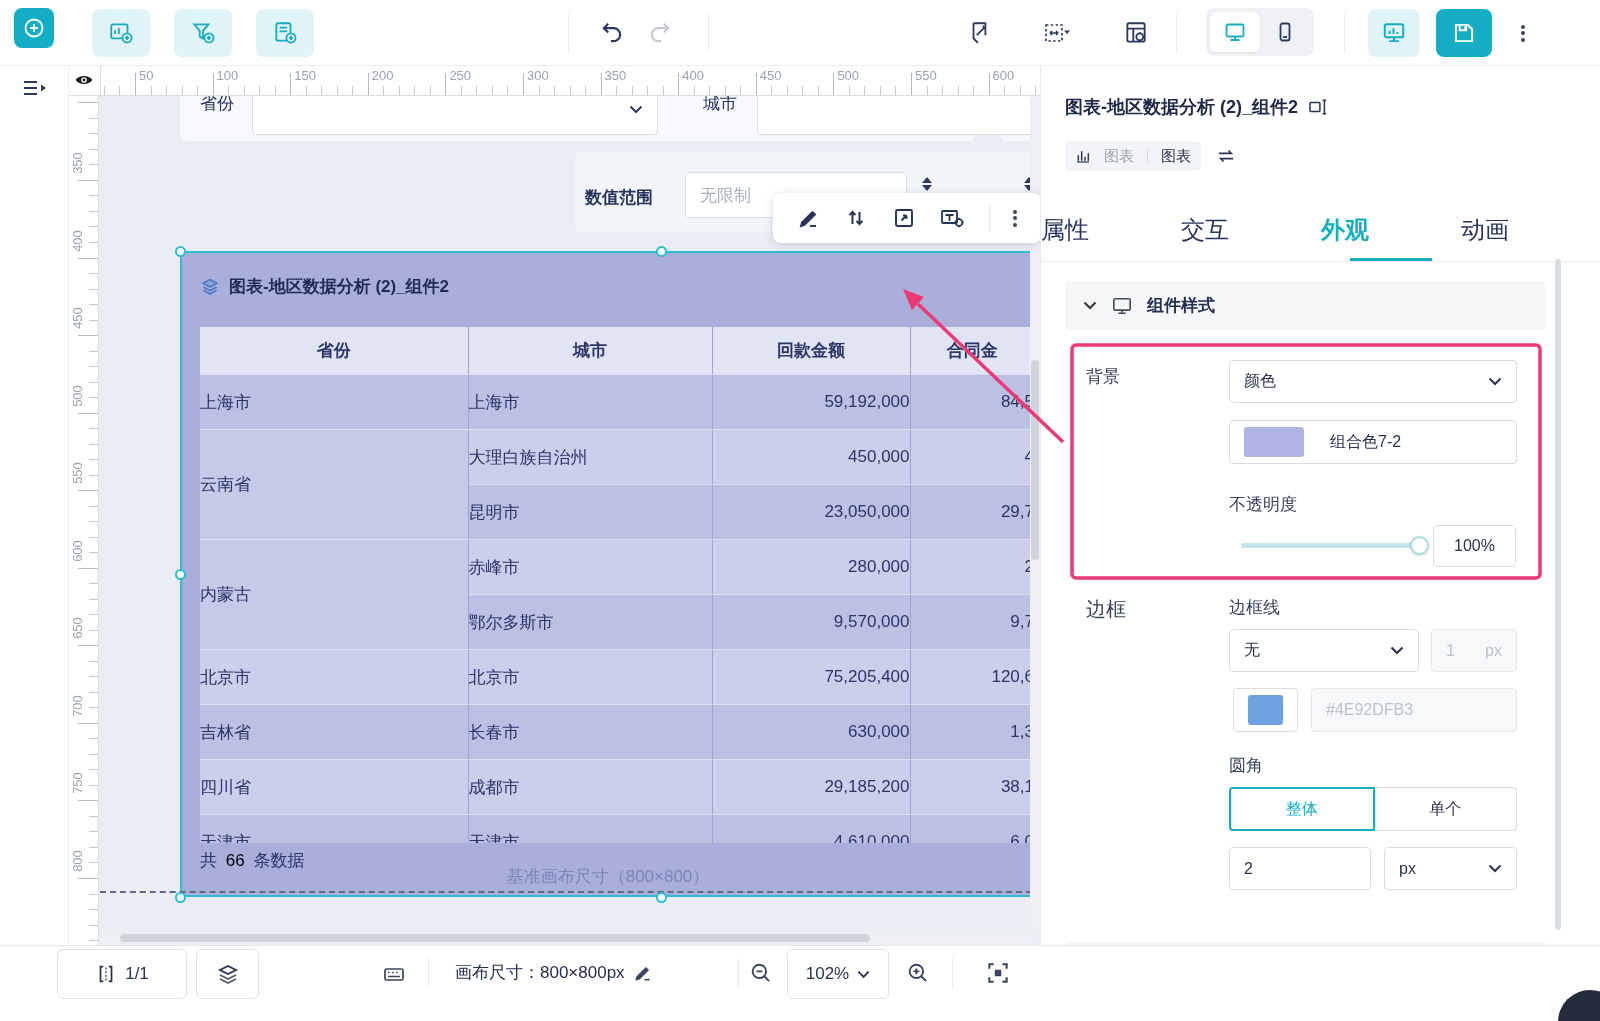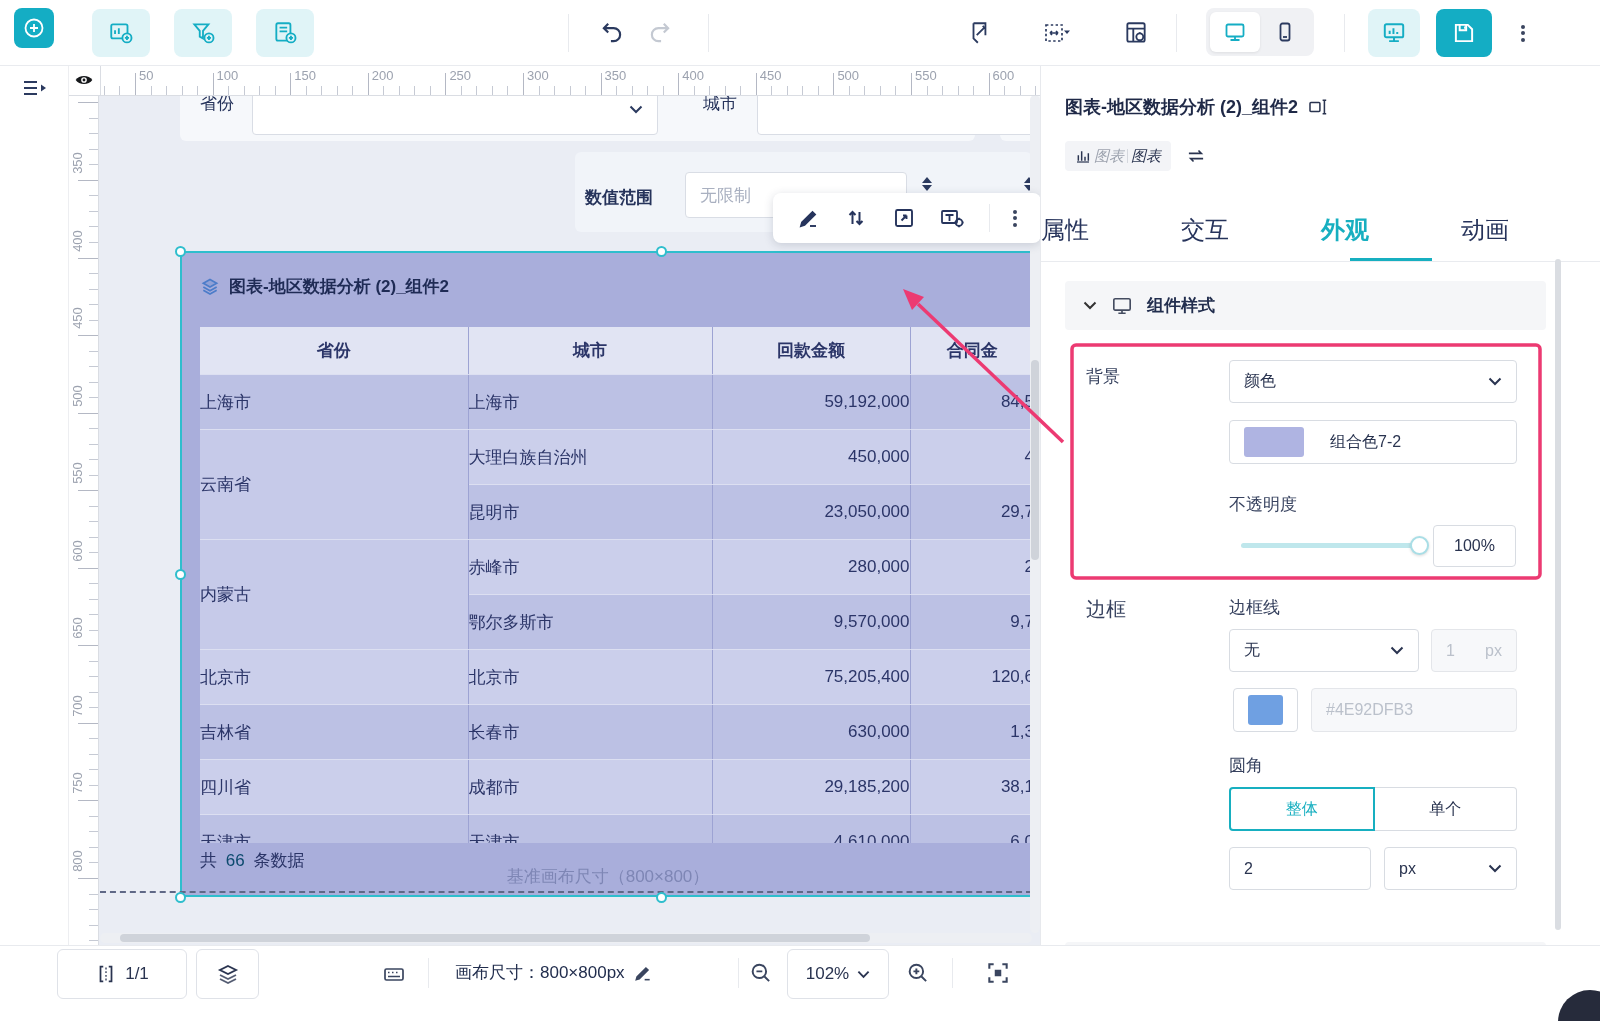--- a/index.html
+++ b/index.html
@@ -47,21 +47,21 @@
   .ftoolbar{left:773px;top:193px;width:268px;height:50px;background:#fff;border-radius:8px;box-shadow:0 2px 10px rgba(40,50,80,.18);z-index:12;display:flex;align-items:center;justify-content:space-evenly;color:#26345C;}
   .scroll-track{background:#EDEFF3;border-radius:5px;}
   .scroll-thumb{background:#CFD3DA;border-radius:5px;}
   
   .bottombar{left:0;top:945px;width:1600px;height:76px;background:#fff;border-top:1px solid #E8EAEE;z-index:25;}
   .bb-btn{background:#fff;border:1.5px solid #DFE2E8;border-radius:6px;display:flex;align-items:center;justify-content:center;gap:8px;color:#2A3450;font-size:17px;}
   .bb-div{width:1px;height:30px;background:#E8EAEE;}
   
   .panel{left:1040px;top:65px;width:560px;height:956px;background:#fff;border-left:1px solid #E7E9ED;z-index:18;}
   .p-title{font-size:18px;font-weight:bold;color:#1F2947;}
-  .chip{background:#F3F4F7;border-radius:4px;height:30px;display:inline-flex;align-items:center;padding:0 10px;gap:3px;font-size:15px;font-style:italic;}
+  .chip{background:#F3F4F7;border-radius:4px;height:30px;display:inline-flex;align-items:center;padding:0 10px;gap:13px;font-size:15px;}
   .tabs{display:flex;border-bottom:1px solid #E9EBEF;}
   .tab{flex:1;text-align:left;font-size:24px;color:#26335B;padding:14px 0 15px;position:relative;cursor:pointer;}
   .tab.on{color:#17AFC0;font-weight:bold;}
   .tab.on:after{content:"";position:absolute;left:50%;transform:translateX(-50%);bottom:0;width:82px;height:3px;background:#17AFC0;}
   .band{background:#F5F6F8;border-radius:4px;height:49px;display:flex;align-items:center;gap:14px;padding:0 18px;font-size:17px;font-weight:bold;color:#222E4E;}
   .plabel{font-size:16px;color:#37425F;}
   .pselect{background:#fff;border:1.5px solid #D8DCE2;border-radius:4px;display:flex;align-items:center;justify-content:space-between;padding:0 14px;font-size:16px;color:#2A3450;box-sizing:border-box;}
   .pdisabled{background:#F7F8FA;border:1.5px solid #E4E6EA;color:#BBC1CB;}
   .swatch{border-radius:3px;}
   .segbtn{height:44px;box-sizing:border-box;display:flex;align-items:center;justify-content:center;font-size:16px;}
@@ -354,21 +354,21 @@
               <td rowspan="1" class="c-left bg-d">天津市</td>
               <td class="c-left bg-d">天津市</td>
               <td class="c-num bg-d">4,610,000</td>
               <td class="c-cut bg-d">6,0</td>
             </tr>
           </tbody>
       </table>
     </div>
     <div style="position:absolute;left:18px;top:596px;font-size:17px;color:#2B3568;">
       <span>共</span>
-      <span style="color:#0c4a6e;margin:0 4px;">66</span>
+      <span style="color:#000000;margin:0 4px;">66</span>
       <span>条数据</span>
     </div>
     <div style="position:absolute;left:0;top:612px;width:852px;text-align:center;font-size:17px;color:#7E86B5;">基准画布尺寸（800×800）</div>
   </div>
 
   <div class="abs" style="left:100px;top:891px;width:932px;border-top:2px dashed #5F6886;z-index:8;"></div>
 
   <div class="abs handle" style="left:175px;top:246px;"></div>
   <div class="abs handle" style="left:656px;top:246px;"></div>
   <div class="abs handle" style="left:175px;top:569px;"></div>

